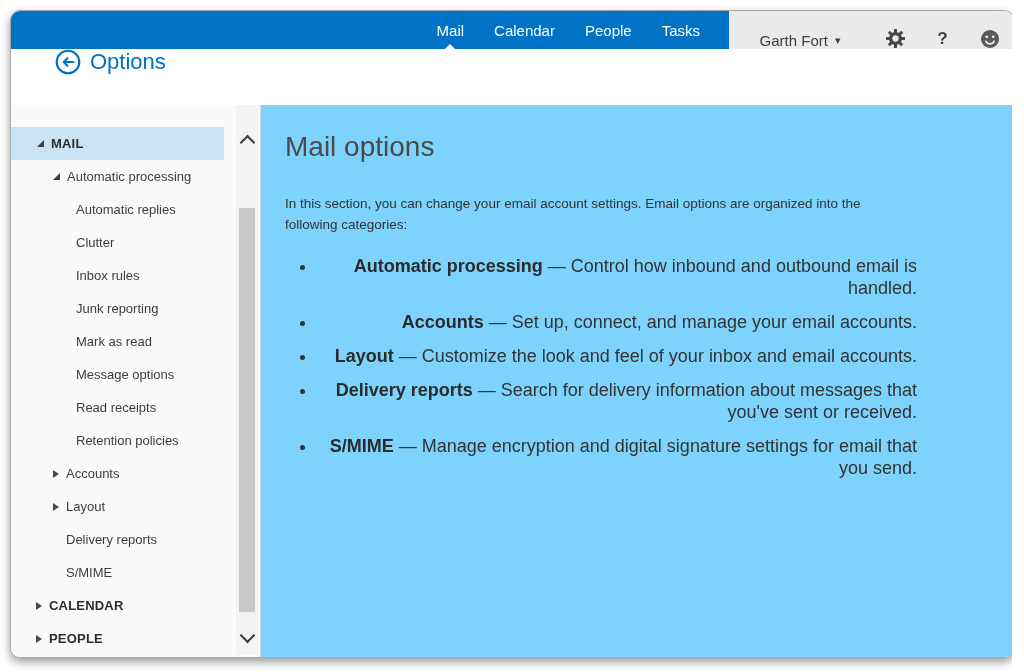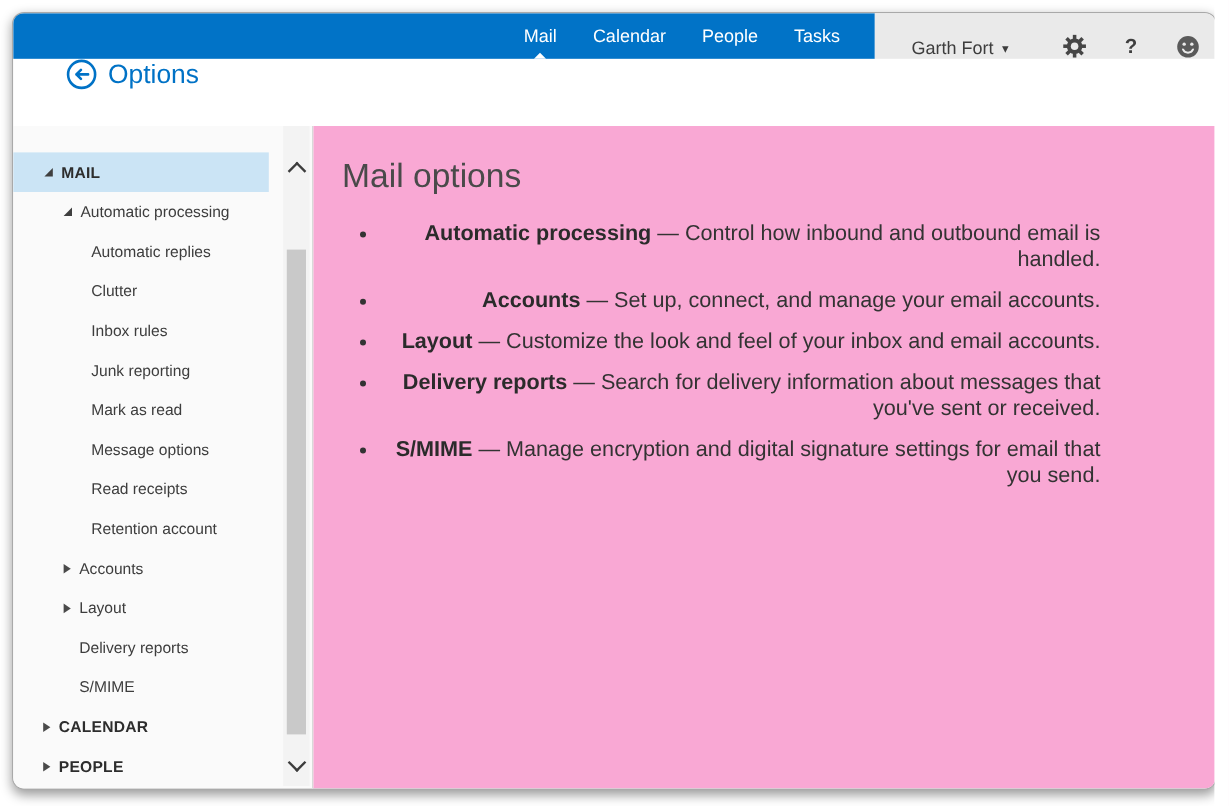--- a/index.html
+++ b/index.html
@@ -45,21 +45,21 @@
   .tri.exp{border-left:7px solid transparent;border-bottom:7px solid #3f3f3f;}
   .tri.col{border-top:4px solid transparent;border-bottom:4px solid transparent;border-left:6px solid #4a4a4a;}
 
   .vscroll{position:absolute;top:0;right:2px;bottom:2px;width:22px;background:#F3F3F3;}
   .chev{position:absolute;left:6px;width:9px;height:9px;
         border-right:2px solid #3c3c3c;border-bottom:2px solid #3c3c3c;}
   .chev.up{top:32px;transform:rotate(225deg);}
   .chev.down{bottom:14px;transform:rotate(45deg);}
   .thumb{position:absolute;left:3px;width:16px;top:103px;height:404px;background:#c9c9c9;}
 
-  .main{flex:1;padding:16px 40px 0 24px;box-sizing:border-box;background:#f9a8d4;}
+  .main{flex:1;padding:16px 40px 0 24px;box-sizing:border-box;background:#7dd3fc;}
   .main h1{font-weight:normal;font-size:28px;color:#4a4a4a;margin:10px 0 0;}
   .intro{margin:30px 0 0;font-size:13.5px;color:#333;line-height:21px;max-width:615px;}
   .cats{margin:20px 0 0;padding-left:32px;max-width:600px;list-style:disc;}
   .cats li{margin-bottom:12px;font-size:18px;color:#333;line-height:22px;text-align:right;}
   .term{font-weight:bold;color:#2b2b2b;}
   .dash{margin:0 5px;}
 </style>
 </head>
 <body>
 
@@ -149,21 +149,21 @@
         <div class="tree-row ind-c">
           <span class="lbl">Mark as read</span>
         </div>
         <div class="tree-row ind-c">
           <span class="lbl">Message options</span>
         </div>
         <div class="tree-row ind-c">
           <span class="lbl">Read receipts</span>
         </div>
         <div class="tree-row ind-c">
-          <span class="lbl">Retention account</span>
+          <span class="lbl">Retention policies</span>
         </div>
         <div class="tree-row ind-b">
           <span class="tri col"></span>
           <span class="lbl">Accounts</span>
         </div>
         <div class="tree-row ind-b">
           <span class="tri col"></span>
           <span class="lbl">Layout</span>
         </div>
         <div class="tree-row ind-d">
@@ -183,20 +183,21 @@
 
         <div class="vscroll">
           <span class="chev up"></span>
           <span class="thumb"></span>
           <span class="chev down"></span>
         </div>
       </aside>
 
       <main class="main">
         <h1>Mail options</h1>
+        <p class="intro">In this section, you can change your email account settings. Email options are organized into the following categories:</p>
         <ul class="cats">
           <li>
             <span class="term">Automatic processing</span><span class="dash">—</span><span>Control how inbound and outbound email is handled.</span>
           </li>
           <li>
             <span class="term">Accounts</span><span class="dash">—</span><span>Set up, connect, and manage your email accounts.</span>
           </li>
           <li>
             <span class="term">Layout</span><span class="dash">—</span><span>Customize the look and feel of your inbox and email accounts.</span>
           </li>

